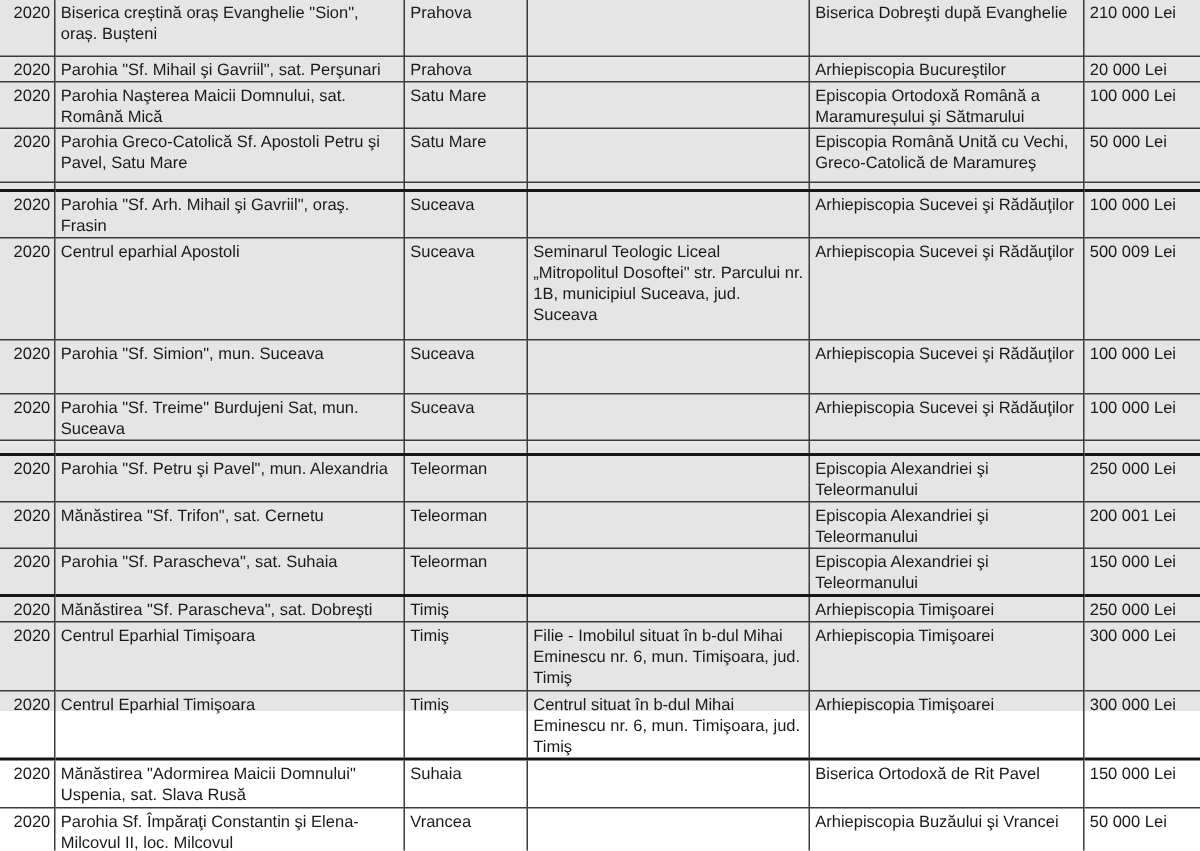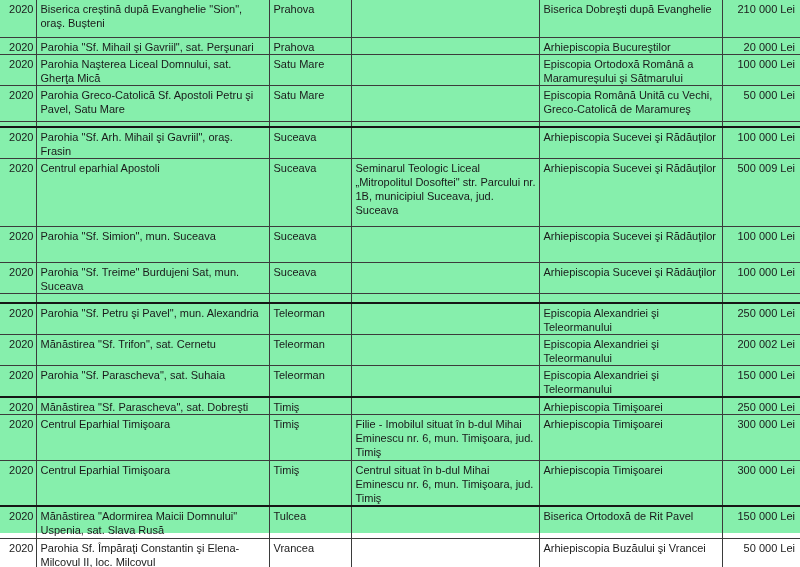--- a/index.html
+++ b/index.html
@@ -3,22 +3,22 @@
 <meta charset="utf-8">
 <style>
   * { margin: 0; padding: 0; box-sizing: border-box; }
   html, body {
     width: 800px; height: 567px;
     background: #ffffff;
     font-family: "Liberation Sans", sans-serif;
     overflow: hidden;
   }
   .page {
-    width: 800px; height: 533px;
-    background: #86efac;
+    width: 800px; height: 474px;
+    background: #e5e5e5;
     position: relative;
   }
   table.grant-table {
     border-collapse: collapse;
     table-layout: fixed;
     width: 800px;
     font-size: 11px;
     line-height: 14px;
     color: #1a1a1a;
   }
@@ -34,21 +34,21 @@
     vertical-align: top;
     padding: 2px 3px 0 4px;
     overflow: hidden;
   }
   
   tr td:first-child { border-left: none; }
   tr td:last-child  { border-right: none; }
   tr.first-row td   { border-top: none; }
 
   td.year   { text-align: right; padding-right: 2px; }
-  td.amount { text-align: right; padding-right: 5px; white-space: nowrap; margin-left: 20px; }
+  td.amount { text-align: left; padding-right: 5px; white-space: nowrap; margin-left: 20px; }
 
   tr.group-end td { border-bottom: 2px solid #161616; }
   tr.spacer td { padding: 0; }
 </style>
 </head>
 <body>
 
 <div class="page">
   <table class="grant-table">
     <colgroup>
@@ -56,39 +56,39 @@
         <col class="c-name">
         <col class="c-county">
       <col class="c-notes">
         <col class="c-diocese">
         <col class="c-amount">
     </colgroup>
 
     <tbody>
         <tr class="first-row" style="height:37px">
       <td class="year">2020</td>
-      <td>Biserica creștină după Evanghelie "Sion", oraş. Bușteni</td>
+      <td>Biserica creștină oraș Evanghelie "Sion", oraș. Bușteni</td>
       <td>Prahova</td>
       <td></td>
       <td>Biserica Dobreşti după Evanghelie</td>
       <td class="amount">210 000 Lei</td>
     </tr>
 
     <tr style="height:17px">
       <td class="year">2020</td>
       <td>Parohia "Sf. Mihail şi Gavriil", sat. Perşunari</td>
       <td>Prahova</td>
       <td></td>
       <td>Arhiepiscopia Bucureştilor</td>
       <td class="amount">20 000 Lei</td>
     </tr>
 
     <tr style="height:31px">
       <td class="year">2020</td>
-      <td>Parohia Naşterea Liceal Domnului, sat. Gherţa Mică</td>
+      <td>Parohia Naşterea Maicii Domnului, sat. Română Mică</td>
       <td>Satu Mare</td>
       <td></td>
       <td>Episcopia Ortodoxă Română a Maramureșului şi Sătmarului</td>
       <td class="amount">100 000 Lei</td>
     </tr>
 
     <tr style="height:36px">
       <td class="year">2020</td>
       <td>Parohia Greco-Catolică Sf. Apostoli Petru şi Pavel, Satu Mare</td>
       <td>Satu Mare</td>
@@ -159,21 +159,21 @@
       <td>Episcopia Alexandriei şi Teleormanului</td>
       <td class="amount">250 000 Lei</td>
     </tr>
 
     <tr style="height:30px">
       <td class="year">2020</td>
       <td>Mănăstirea "Sf. Trifon", sat. Cernetu</td>
       <td>Teleorman</td>
       <td></td>
       <td>Episcopia Alexandriei şi Teleormanului</td>
-      <td class="amount">200 002 Lei</td>
+      <td class="amount">200 001 Lei</td>
     </tr>
 
     <tr class="group-end" style="height:32px">
       <td class="year">2020</td>
       <td>Parohia "Sf. Parascheva", sat. Suhaia</td>
       <td>Teleorman</td>
       <td></td>
       <td>Episcopia Alexandriei şi Teleormanului</td>
       <td class="amount">150 000 Lei</td>
     </tr>
@@ -201,21 +201,21 @@
       <td>Centrul Eparhial Timişoara</td>
       <td>Timiş</td>
       <td>Centrul situat în b-dul Mihai Eminescu nr. 6, mun. Timişoara, jud. Timiş</td>
       <td>Arhiepiscopia Timişoarei</td>
       <td class="amount">300 000 Lei</td>
     </tr>
 
     <tr style="height:32px">
       <td class="year">2020</td>
       <td>Mănăstirea "Adormirea Maicii Domnului" Uspenia, sat. Slava Rusă</td>
-      <td>Tulcea</td>
+      <td>Suhaia</td>
       <td></td>
       <td>Biserica Ortodoxă de Rit Pavel</td>
       <td class="amount">150 000 Lei</td>
     </tr>
 
     <tr style="height:32px">
       <td class="year">2020</td>
       <td>Parohia Sf. Împăraţi Constantin şi Elena- Milcovul II, loc. Milcovul</td>
       <td>Vrancea</td>
       <td></td>

